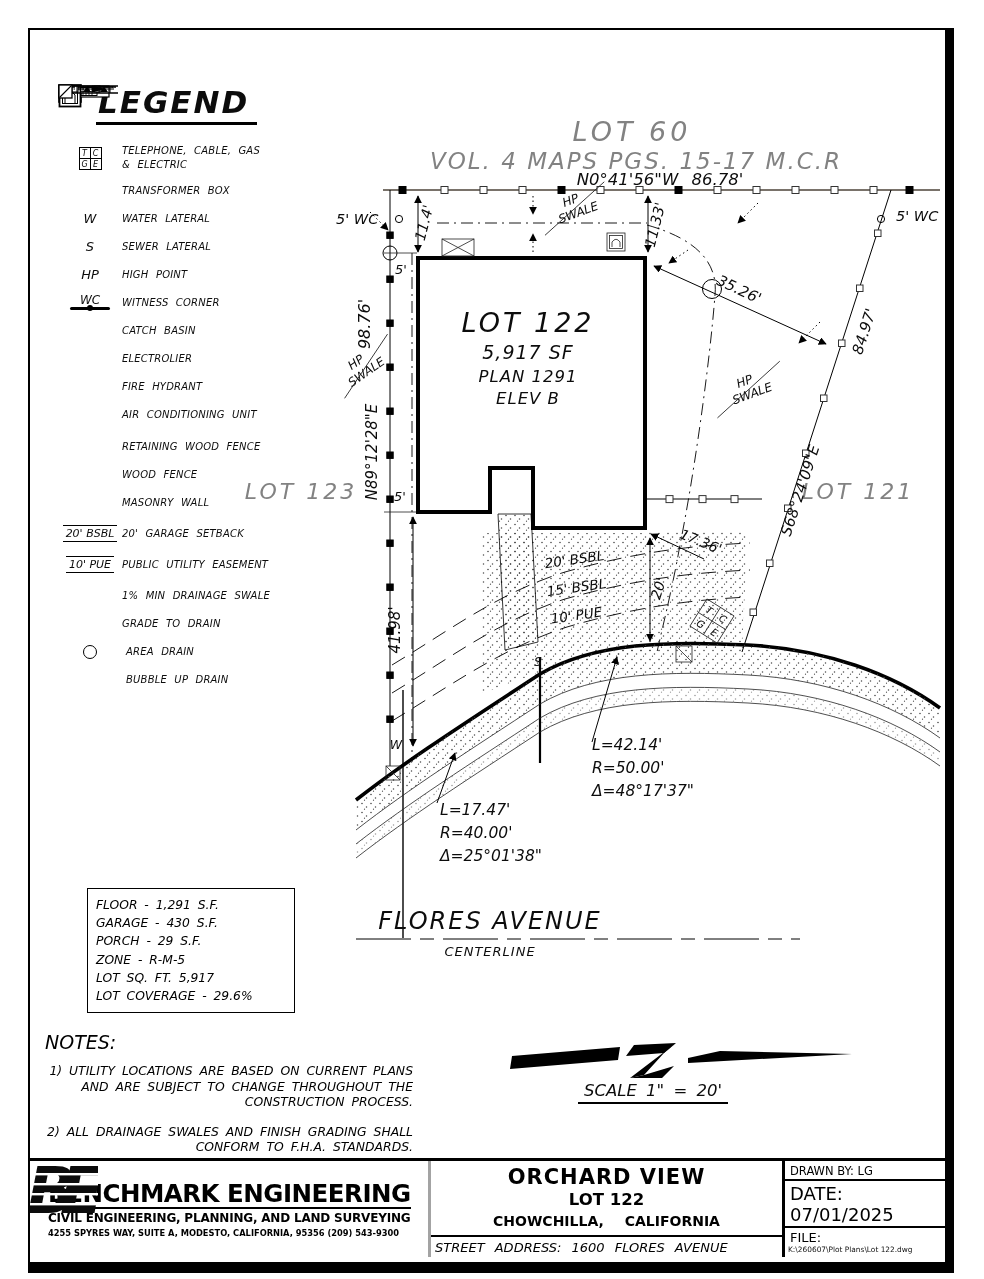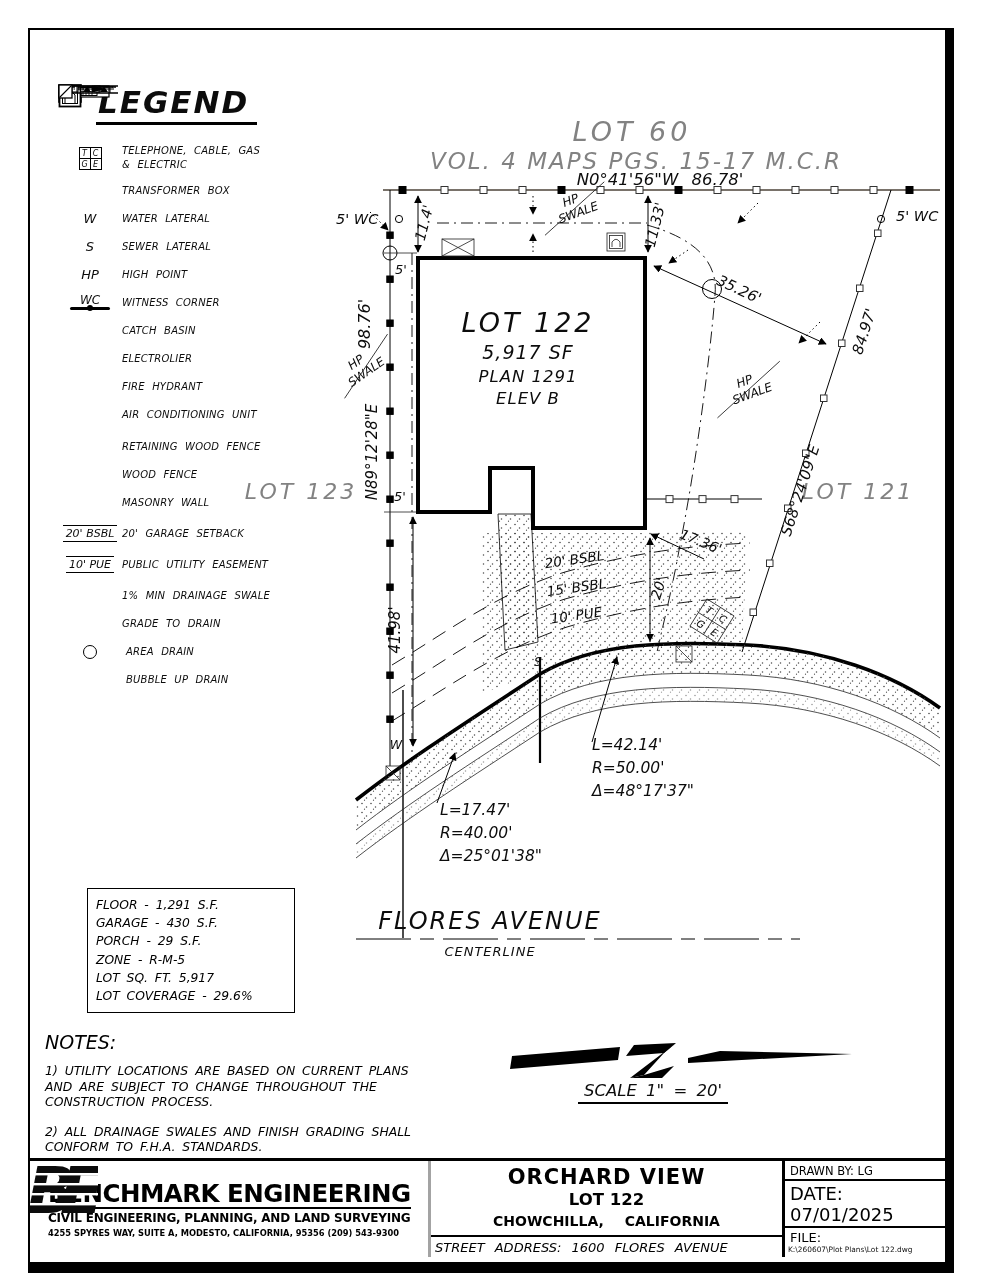--- a/index.html
+++ b/index.html
@@ -35,21 +35,21 @@
   .wcsym{display:flex;flex-direction:column;align-items:center;font-size:12px;line-height:11px;}
   .wcbar{width:40px;height:3px;background:#000;border-radius:2px;margin-top:1px;position:relative;}
   .wcbar:after{content:"";position:absolute;left:17px;top:-2px;width:6px;height:6px;background:#000;border-radius:50%;}
   .adrain{width:12px;height:12px;border:1.4px solid #000;border-radius:50%;}
   
   #stats{position:absolute;left:42px;top:888px;width:208px;border:1.6px solid #000;padding:7px 8px;box-sizing:border-box;margin-left:45px;}
   #stats div{font-style:italic;font-size:12.3px;line-height:18.2px;white-space:nowrap;word-spacing:3px;}
   #notes{position:absolute;left:45px;top:1031px;width:368px;}
   #notes .nt{font-style:italic;font-size:19px;margin-bottom:10px;}
   #notes p{font-style:italic;font-size:12.4px;line-height:15.5px;margin:0 0 14px 0;word-spacing:3px;}
-  #notes p span{display:block;}
+  #notes p span{display:block;text-align:right;}
   
   #tblock{position:absolute;left:30px;top:1158px;width:915px;height:99px;box-sizing:border-box;
           border-top:3px solid #000;display:flex;background:#fff;}
   .tb-left{flex:0 0 398px;display:flex;align-items:center;padding:6px 2px 6px 8px;box-sizing:border-box;}
   .tb-mid{flex:0 0 357px;border-left:3px solid #a3a3a3;border-right:3px solid #000;display:flex;flex-direction:column;box-sizing:border-box;justify-content:space-between;}
   .tb-right{flex:1 1 auto;display:flex;flex-direction:column;box-sizing:border-box;}
   .firmtxt{margin-left:10px;}
   .firmname{font-size:24.5px;font-weight:bold;letter-spacing:-.5px;border-bottom:2.5px solid #000;
             display:inline-block;line-height:26px;white-space:nowrap;}
   .firmtag{font-size:12px;font-weight:bold;letter-spacing:-.2px;margin-top:2px;white-space:nowrap;}

